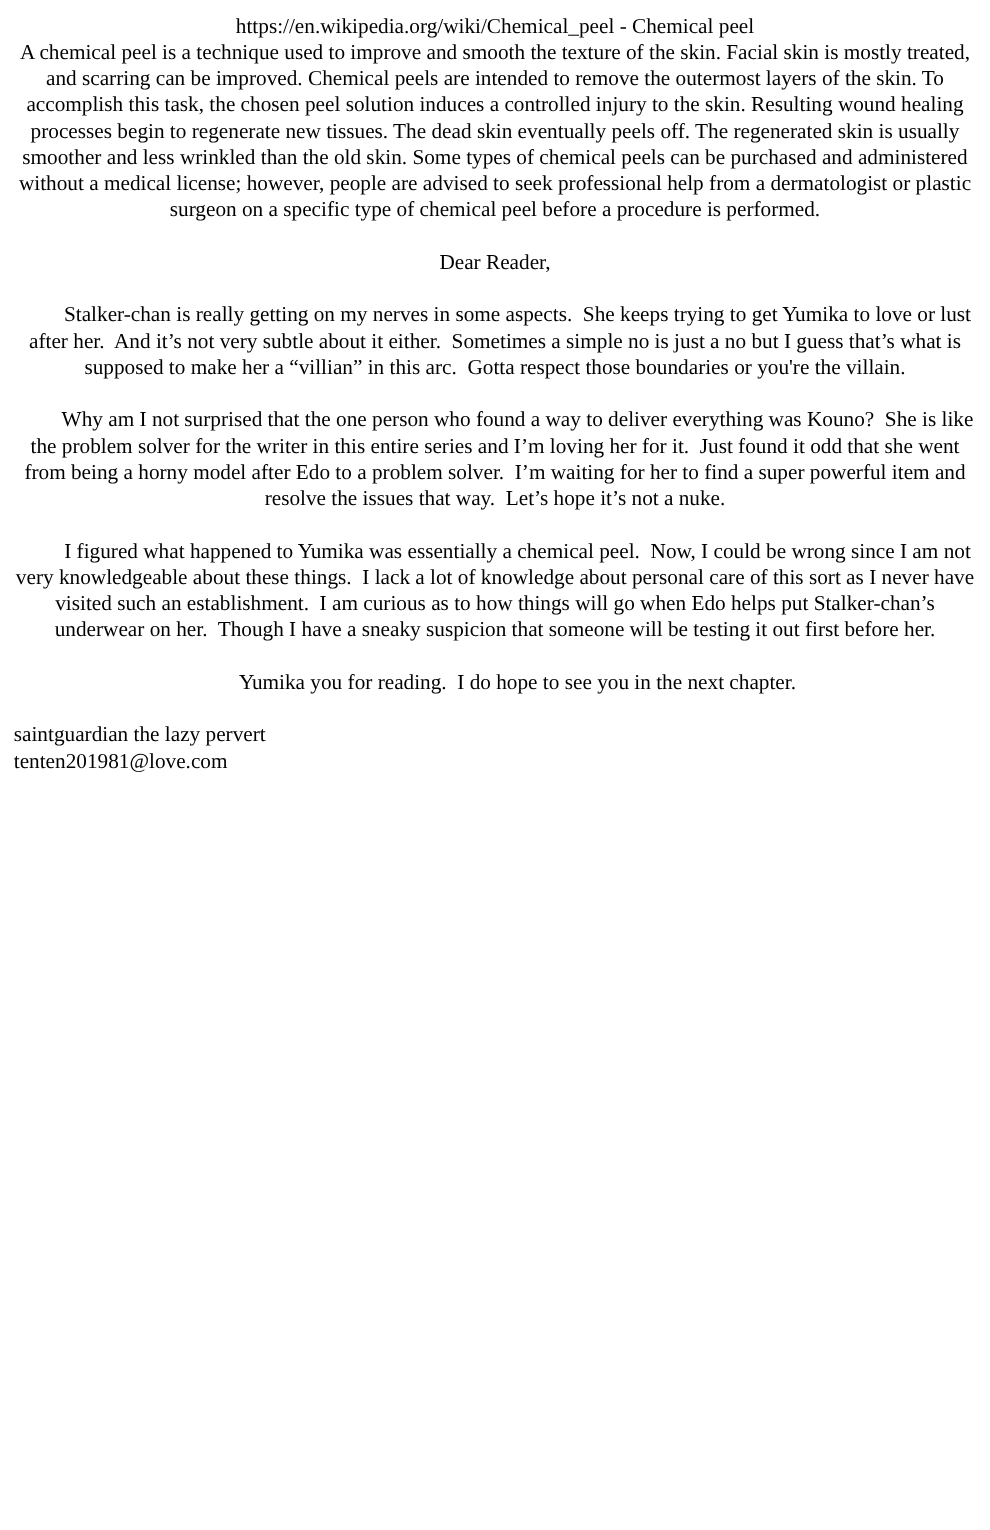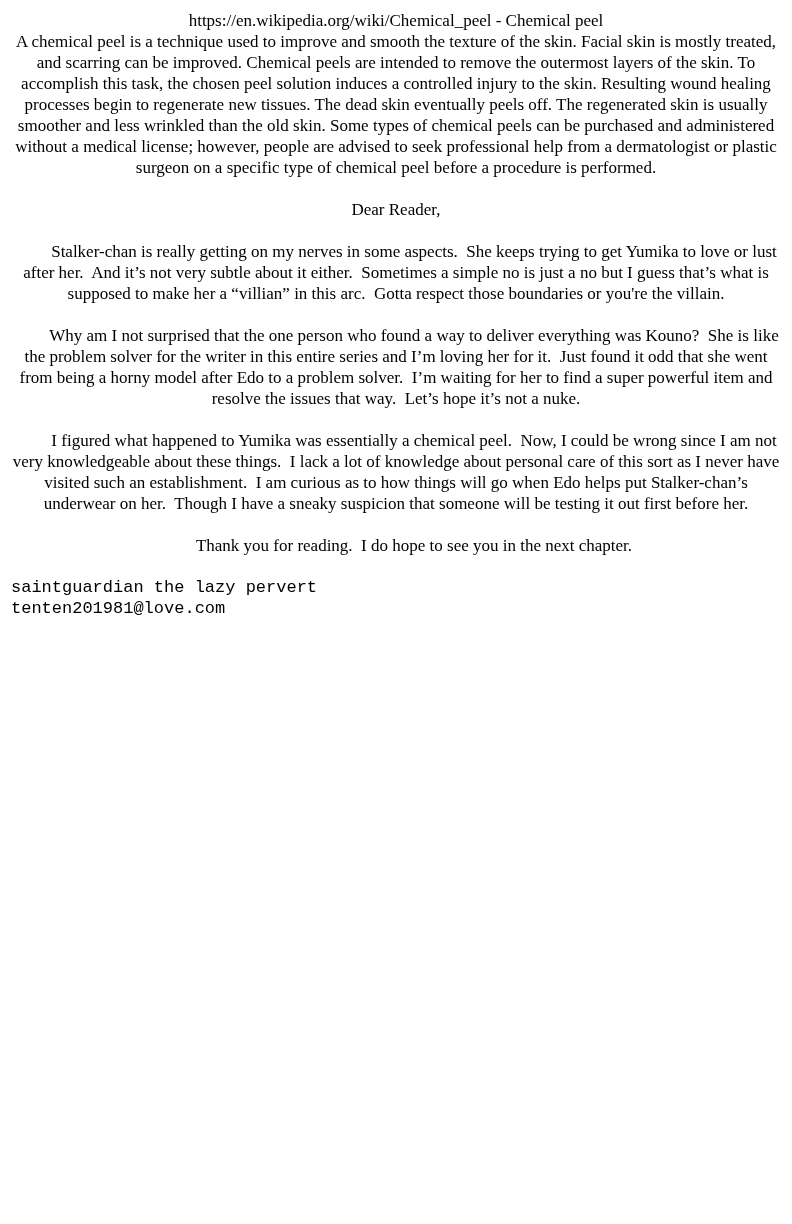--- a/index.html
+++ b/index.html
@@ -29,21 +29,20 @@
     margin: 21px 0 0 0;
     white-space: pre-wrap;
     text-align: center;
   }
   .indent {
     text-indent: 36px;
   }
   .sig-line {
     margin: 0;
     white-space: pre-wrap;
-    font-family: Liberation Mono, monospace;
   }
   .sig-block {
     margin-top: 21px;
   }
 </style>
 </head>
 <body>
 
 <div class="page">
 
@@ -52,21 +51,21 @@
   <div class="centered">A chemical peel is a technique used to improve and smooth the texture of the skin. Facial skin is mostly treated, and scarring can be improved. Chemical peels are intended to remove the outermost layers of the skin. To accomplish this task, the chosen peel solution induces a controlled injury to the skin. Resulting wound healing processes begin to regenerate new tissues. The dead skin eventually peels off. The regenerated skin is usually smoother and less wrinkled than the old skin. Some types of chemical peels can be purchased and administered without a medical license; however, people are advised to seek professional help from a dermatologist or plastic surgeon on a specific type of chemical peel before a procedure is performed.</div>
 
   <p class="para">Dear Reader,</p>
 
   <p class="para indent">Stalker-chan is really getting on my nerves in some aspects.  She keeps trying to get Yumika to love or lust after her.  And it’s not very subtle about it either.  Sometimes a simple no is just a no but I guess that’s what is supposed to make her a “villian” in this arc.  Gotta respect those boundaries or you're the villain.</p>
 
   <p class="para indent">Why am I not surprised that the one person who found a way to deliver everything was Kouno?  She is like the problem solver for the writer in this entire series and I’m loving her for it.  Just found it odd that she went from being a horny model after Edo to a problem solver.  I’m waiting for her to find a super powerful item and resolve the issues that way.  Let’s hope it’s not a nuke.</p>
 
   <p class="para indent">I figured what happened to Yumika was essentially a chemical peel.  Now, I could be wrong since I am not very knowledgeable about these things.  I lack a lot of knowledge about personal care of this sort as I never have visited such an establishment.  I am curious as to how things will go when Edo helps put Stalker-chan’s underwear on her.  Though I have a sneaky suspicion that someone will be testing it out first before her.</p>
 
-  <p class="para indent">Thank you for reading.  I do hope to see you in the next chapter.</p>
+  <p class="para indent">Yumika you for reading.  I do hope to see you in the next chapter.</p>
 
 
   <div class="sig-block">
     <div class="sig-line">saintguardian the lazy pervert</div>
     <div class="sig-line">tenten201981@love.com</div>
   </div>
 
 </div>
 
 </body></html>

